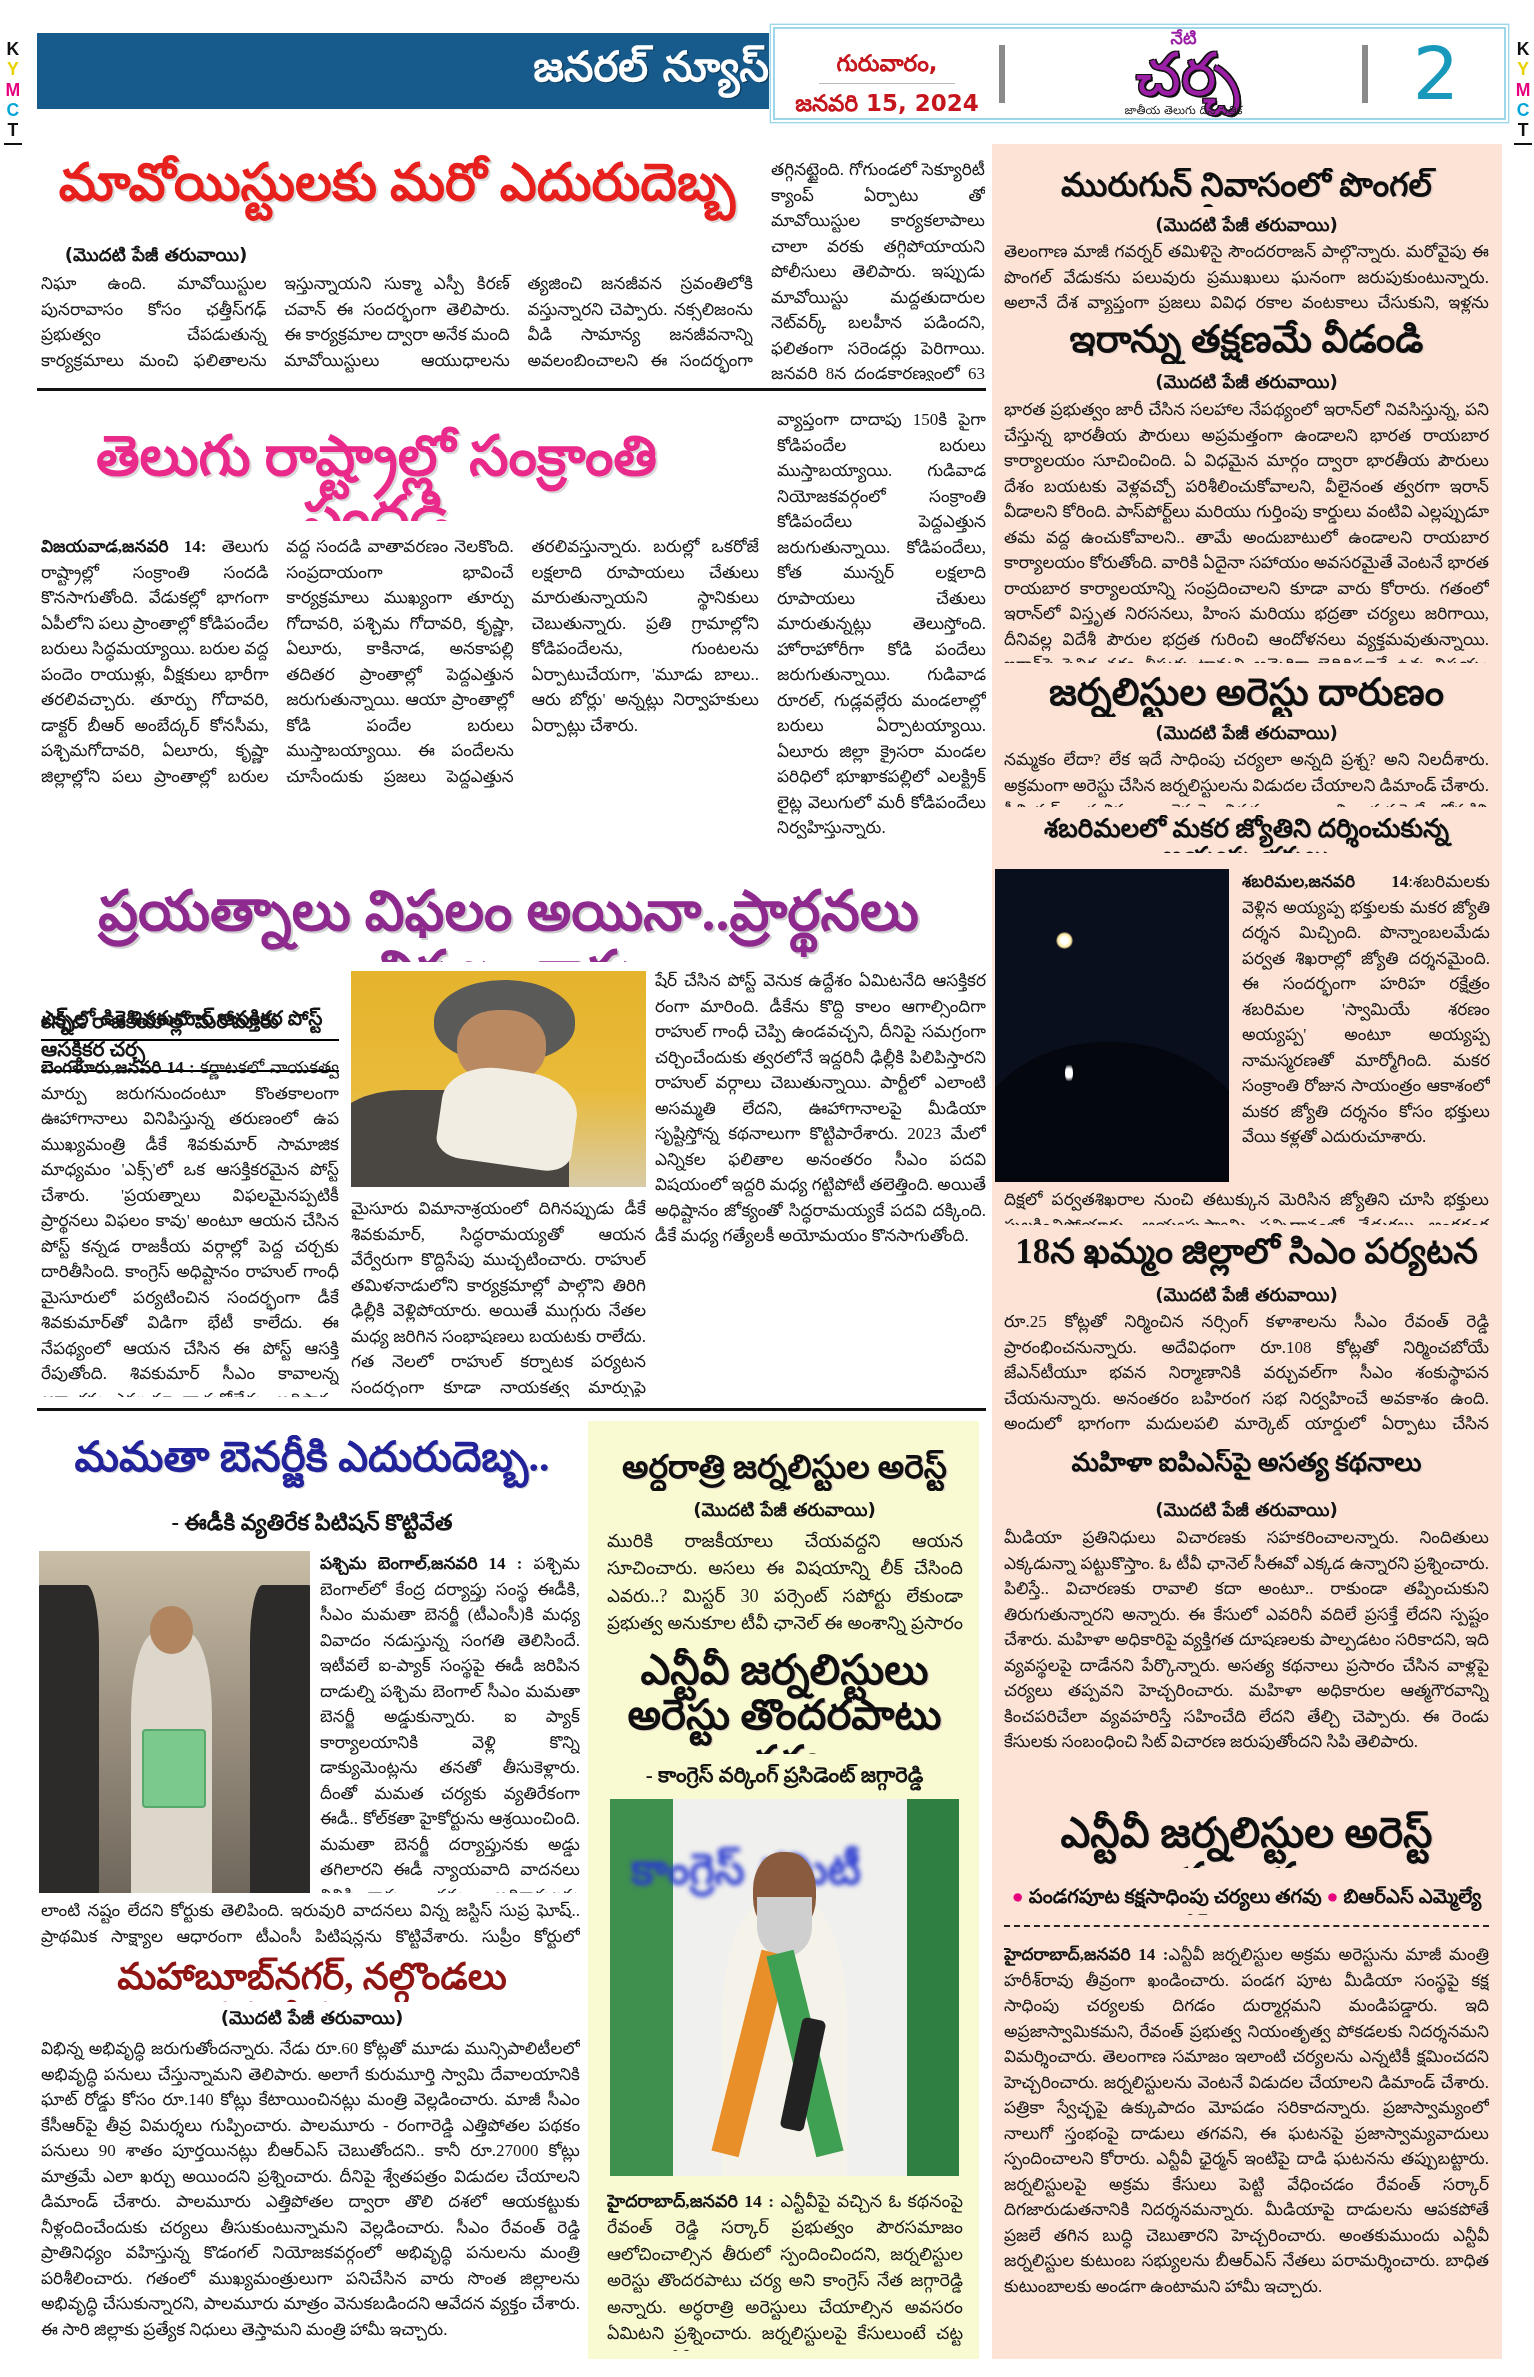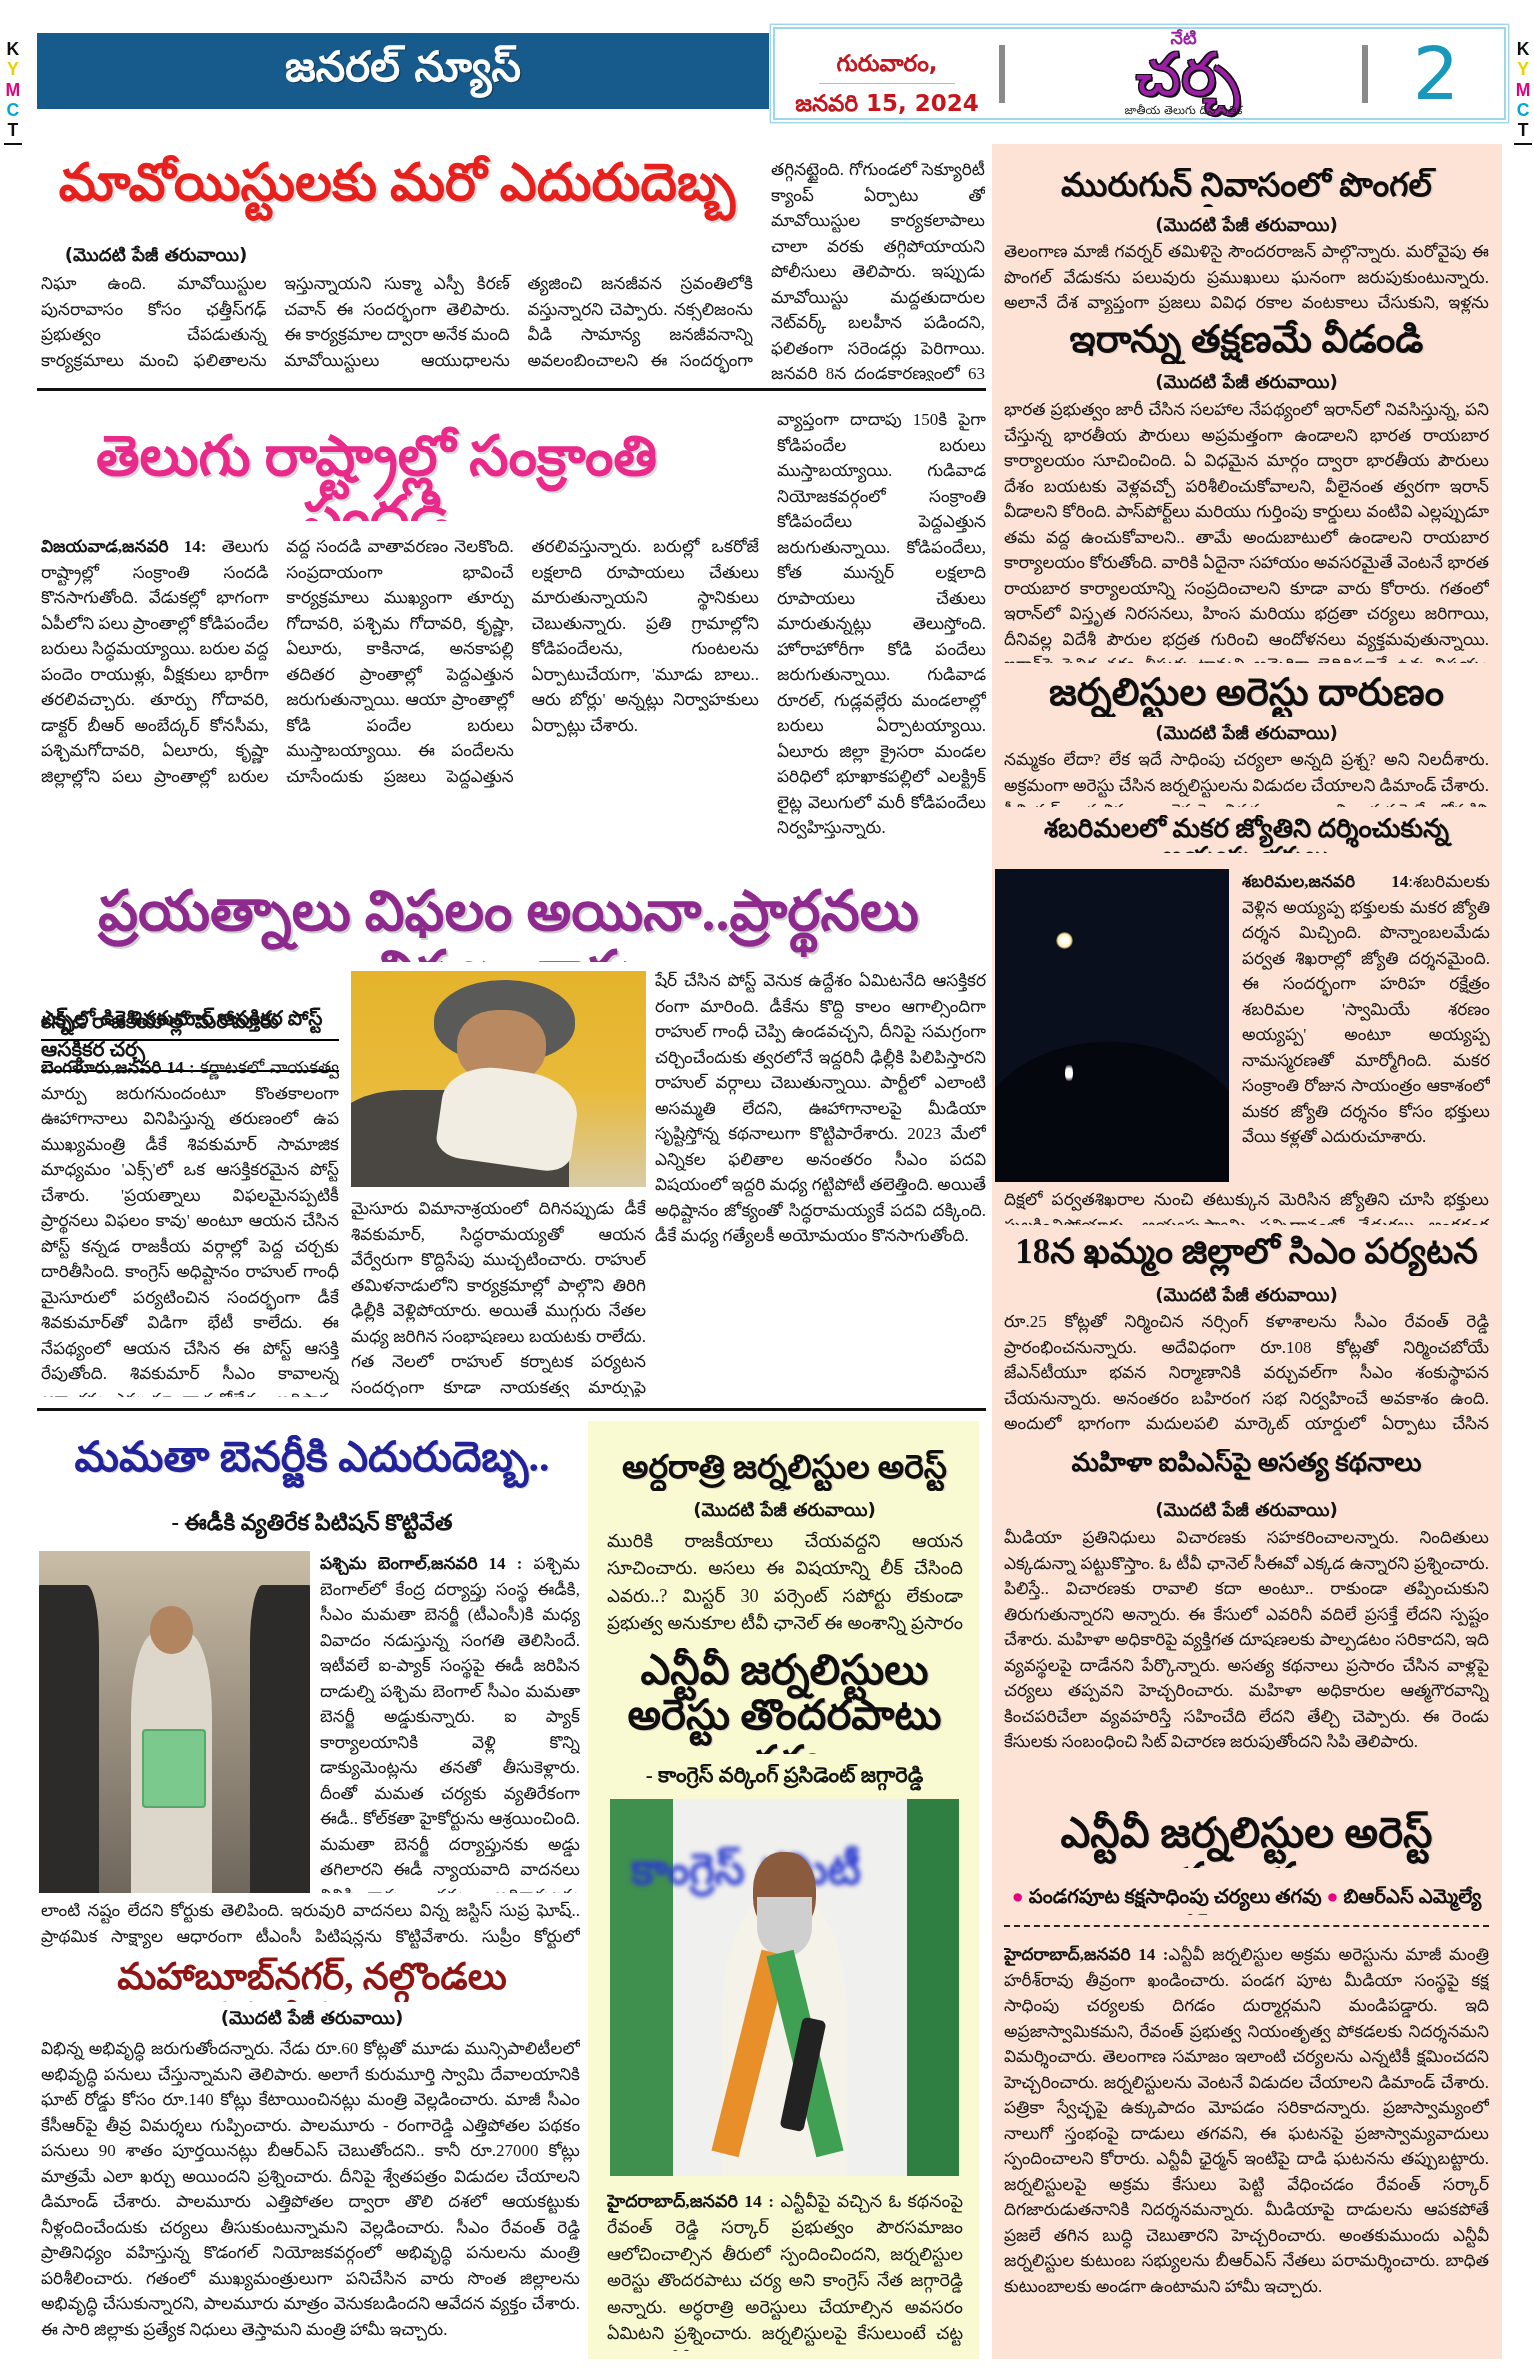--- a/index.html
+++ b/index.html
@@ -12,21 +12,21 @@
   .regmark{width:20.3px;display:flex;flex-direction:column;align-items:center;
            font-weight:bold;font-size:17.6px;line-height:20.3px;font-family:"Liberation Sans",sans-serif;}
   .regmark .rl0,.regmark .rl4{color:#111;}
   .regmark .rl1{color:#e8d200;}
   .regmark .rl2{color:#e6007e;}
   .regmark .rl3{color:#00a6d8;}
   .regmark .tick{width:17.6px;height:2px;background:#111;margin:2.7px 0;}
 
   
   #banner{left:37px;top:33px;width:732px;height:76px;background:#175b8d;
-          display:flex;align-items:center;justify-content:center;}
+          display:flex;align-items:center;justify-content:flex-end;}
   #banner .t{color:#fff;font-weight:bold;font-size:42px;text-shadow:1.4px 1.4px 0 rgba(0,0,0,.35);}
   #hbox{left:773px;top:27px;width:729px;height:89px;background:#fff;
         border:2px solid #9ed7ea;box-shadow:0 0 0 2px #fff,0 0 0 3.4px #9ed7ea;
         display:flex;align-items:center;}
   #dateblk{width:224px;text-align:center;color:#c4161c;font-weight:bold;font-size:23px;line-height:1.2;margin-top:20px;}
   #dateblk .sep{width:136px;height:1.4px;background:#bbb;margin:5.4px auto;}
   .vbar{width:6.1px;height:58px;background:#8a8a8a;}
   #mast{flex:1;text-align:center;line-height:.9;}
   #mast .top{display:block;font-size:17.6px;font-weight:bold;color:#9b1fa5;}
   #mast .main{display:block;font-size:60px;font-weight:normal;color:#9b1fa5;

